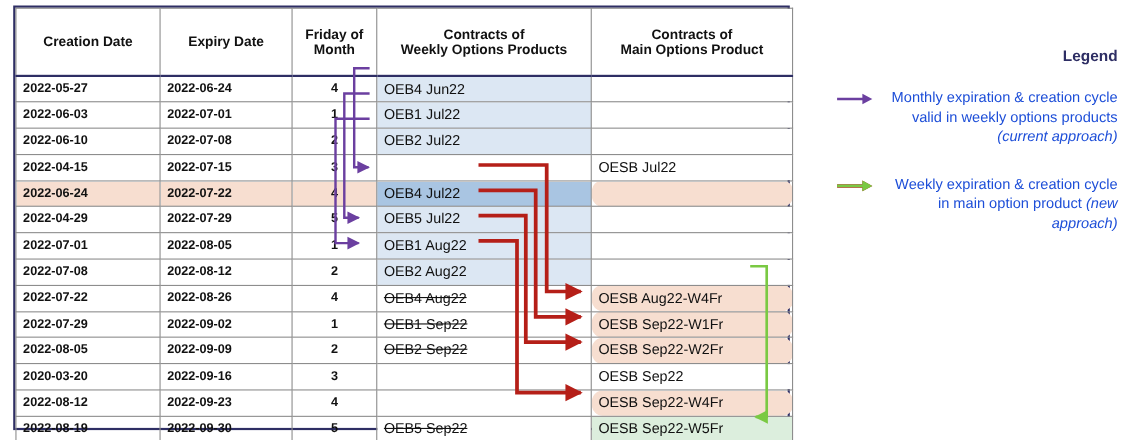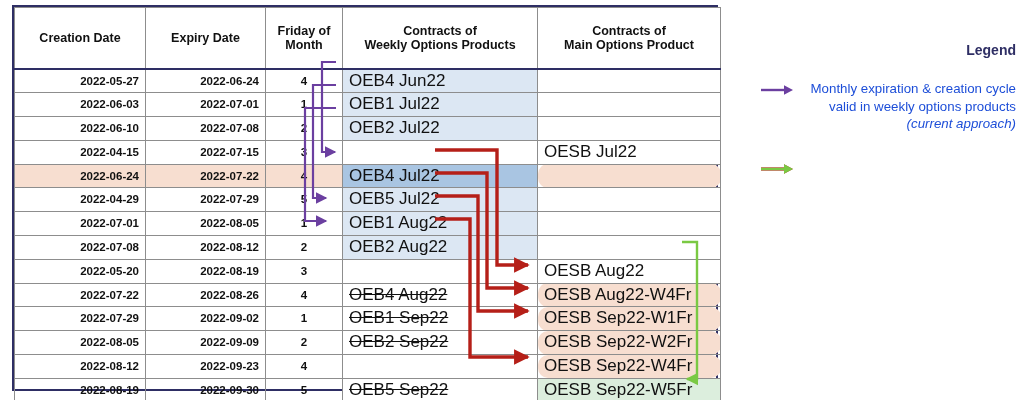--- a/index.html
+++ b/index.html
@@ -48,23 +48,23 @@
     padding:2px 4px;
     white-space:normal;
   }
   
   col.c-creation{width:131px;}
   col.c-expiry  {width:120px;}
   col.c-friday  {width:77px;}
   col.c-weekly  {width:195px;}
   col.c-main    {width:183px;}
 
-  td.creation, td.expiry{text-align:right;font-weight:bold;font-size:11.5px;}
+  td.creation, td.expiry{text-align:left;font-weight:bold;font-size:11.5px;}
   td.friday{text-align:center;font-weight:bold;font-size:11.5px;}
-  td.weekly, td.main{text-align:left;font-size:17px;padding-left:10px;}
+  td.weekly, td.main{text-align:left;font-size:13px;padding-left:10px;}
 
   
   .fill-blue-light{background:#dce7f3;}
   .fill-blue-dark {background:#a9c5e2;}
   .fill-peach     {background:#f7ded0;border-radius:10px;}
   .fill-green     {background:#dceedd;}
   .fill-none      {background:#ffffff;}
   tr.row-hl td{background:#f7ded0;}
   tr.row-hl td.weekly.fill-blue-dark{background:#a9c5e2;}
 
@@ -189,46 +189,46 @@
           <td class="main fill-none"></td>
         </tr>
         <tr>
           <td class="creation">2022-07-08</td>
           <td class="expiry">2022-08-12</td>
           <td class="friday">2</td>
           <td class="weekly fill-blue-light">OEB2  Aug22</td>
           <td class="main fill-none"></td>
         </tr>
         <tr>
-          <td class="creation">2022-05-20</td>
-          <td class="expiry">2022-08-19</td>
-          <td class="friday">3</td>
-          <td class="weekly fill-none"></td>
-          <td class="main fill-none">OESB  Aug22</td>
-        </tr>
-        <tr>
           <td class="creation">2022-07-22</td>
           <td class="expiry">2022-08-26</td>
           <td class="friday">4</td>
           <td class="weekly fill-none"><span class="struck">OEB4  Aug22</span></td>
           <td class="main fill-peach">OESB  Aug22-W4Fr</td>
         </tr>
         <tr>
           <td class="creation">2022-07-29</td>
           <td class="expiry">2022-09-02</td>
           <td class="friday">1</td>
           <td class="weekly fill-none"><span class="struck">OEB1  Sep22</span></td>
           <td class="main fill-peach">OESB  Sep22-W1Fr</td>
         </tr>
         <tr>
           <td class="creation">2022-08-05</td>
           <td class="expiry">2022-09-09</td>
           <td class="friday">2</td>
           <td class="weekly fill-none"><span class="struck">OEB2  Sep22</span></td>
           <td class="main fill-peach">OESB  Sep22-W2Fr</td>
+        </tr>
+        <tr>
+          <td class="creation">2020-03-20</td>
+          <td class="expiry">2022-09-16</td>
+          <td class="friday">3</td>
+          <td class="weekly fill-none"></td>
+          <td class="main fill-none">OESB  Sep22</td>
         </tr>
         <tr>
           <td class="creation">2022-08-12</td>
           <td class="expiry">2022-09-23</td>
           <td class="friday">4</td>
           <td class="weekly fill-none"></td>
           <td class="main fill-peach">OESB  Sep22-W4Fr</td>
         </tr>
         <tr>
           <td class="creation">2022-08-19</td>
@@ -286,15 +286,16 @@
         <svg class="legend-arrow" viewBox="0 0 34 14">
           <path d="M1,7 L25,7" stroke="#b51f18" stroke-width="3.2" fill="none"></path>
           <path d="M24,2.2 L33,7 L24,11.8 Z" fill="#b51f18"></path>
         </svg>
       </div>
       <div class="legend-item">
         <svg class="legend-arrow" viewBox="0 0 34 14">
           <path d="M1,7 L25,7" stroke="#7ac943" stroke-width="2.4" fill="none"></path>
           <path d="M24,2.2 L33,7 L24,11.8 Z" fill="#7ac943"></path>
         </svg>
+        <span class="legend-text"><span>Weekly expiration &amp; creation cycle in main option product </span><span class="legend-em">(new approach)</span></span>
       </div>
     </div>
 </div>
 
 </body></html>

